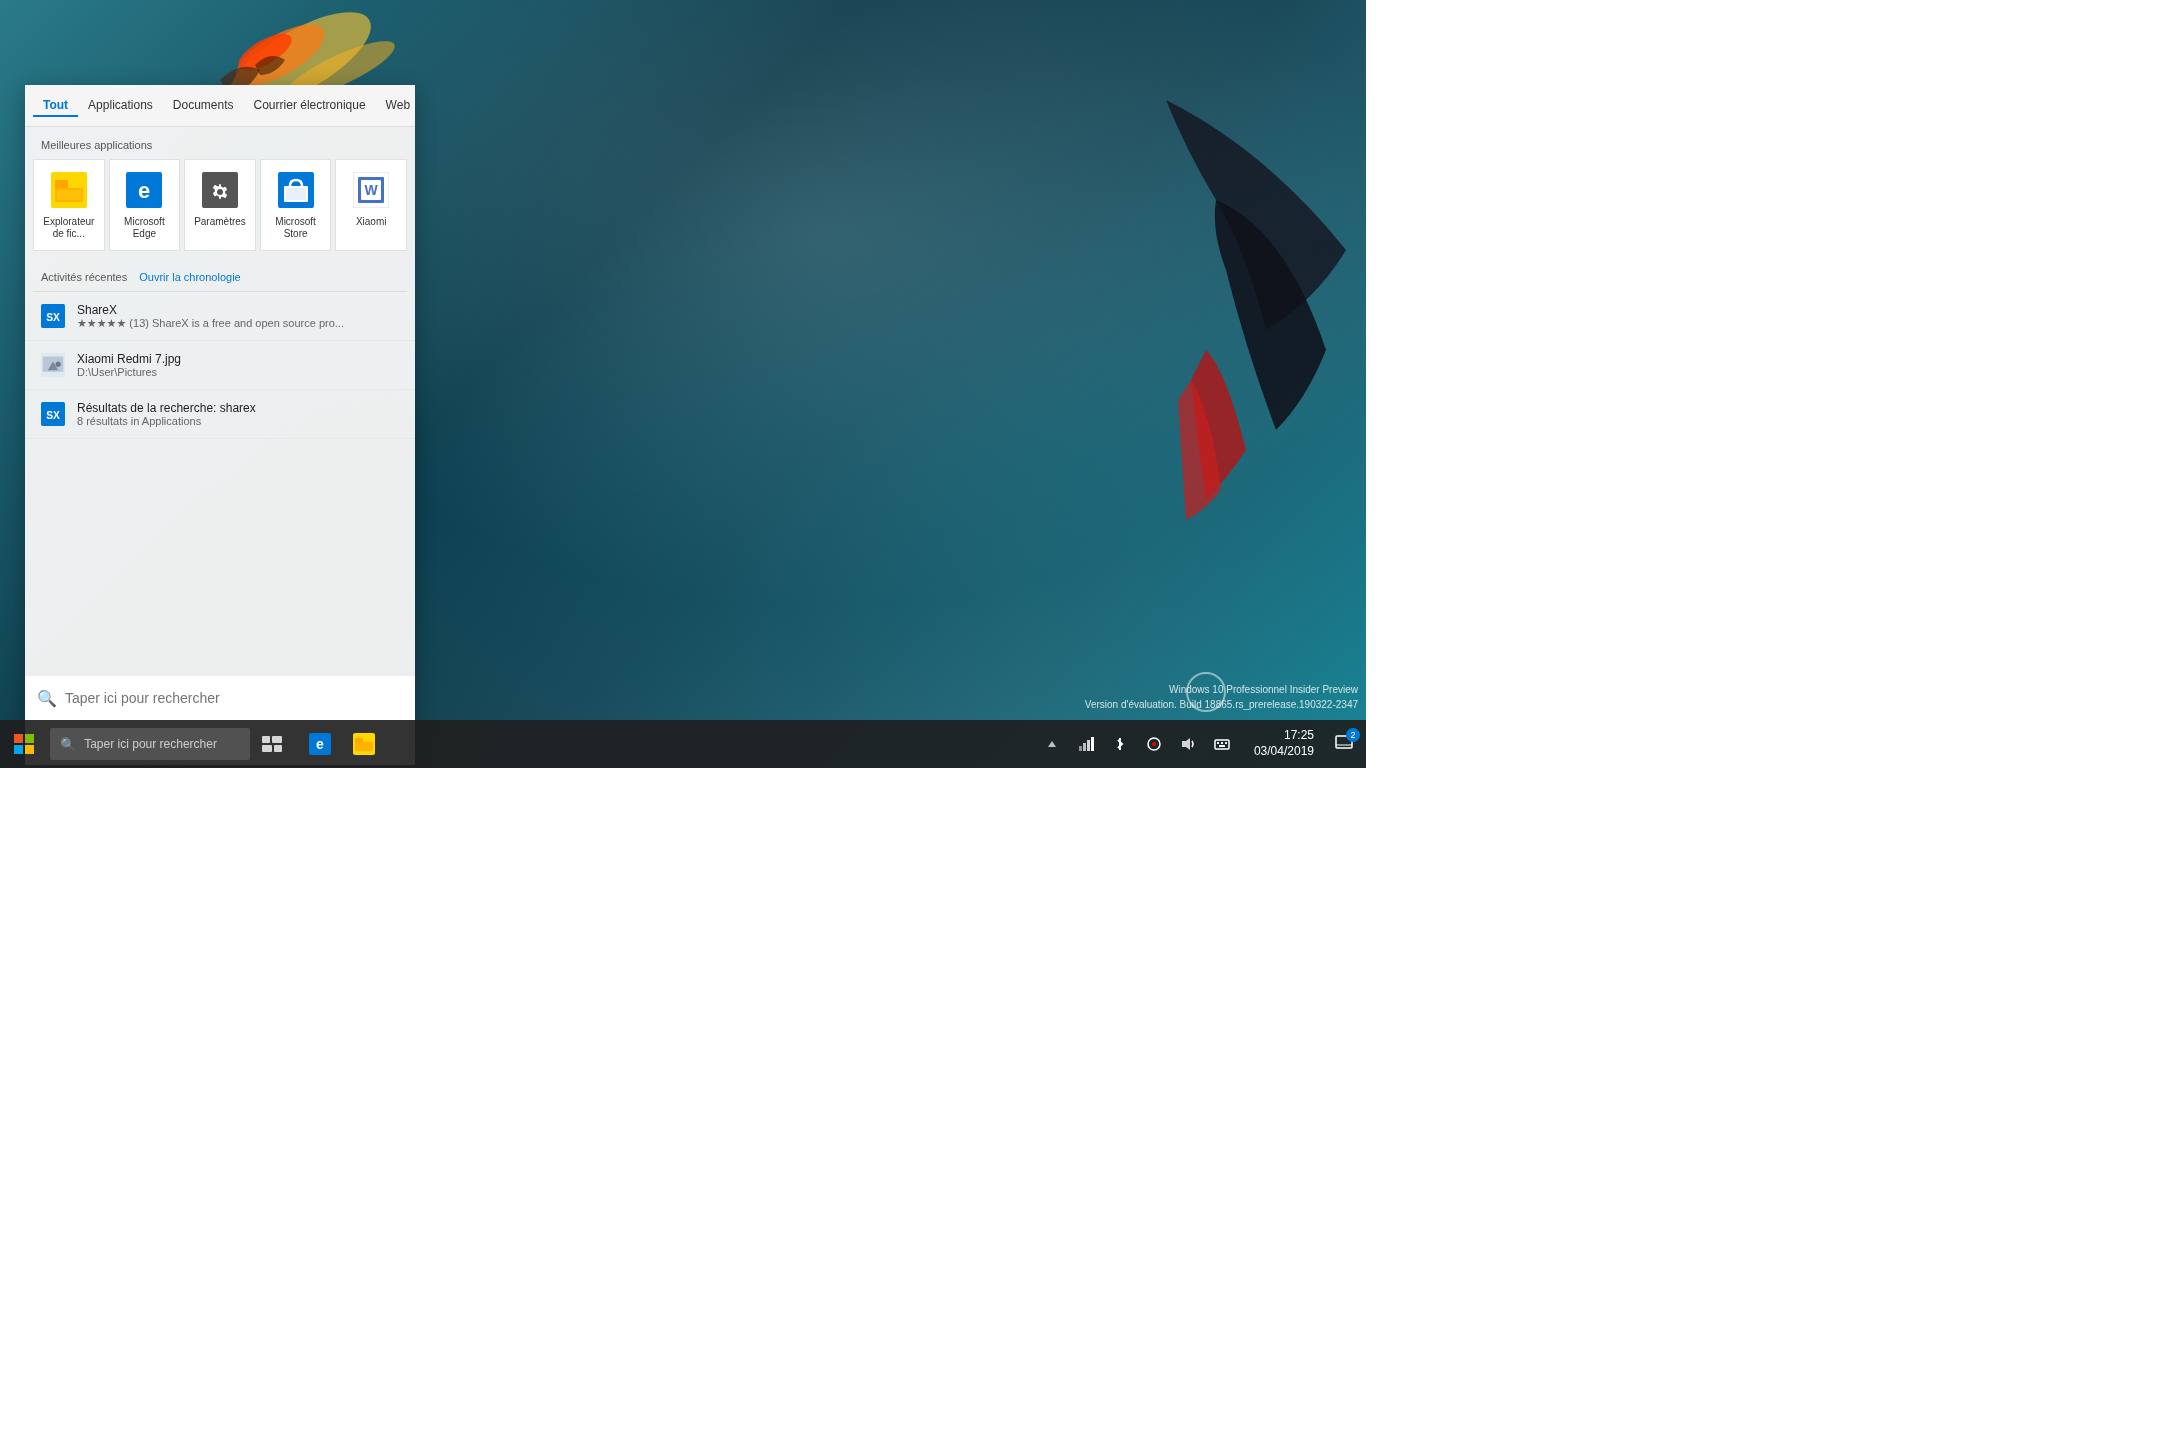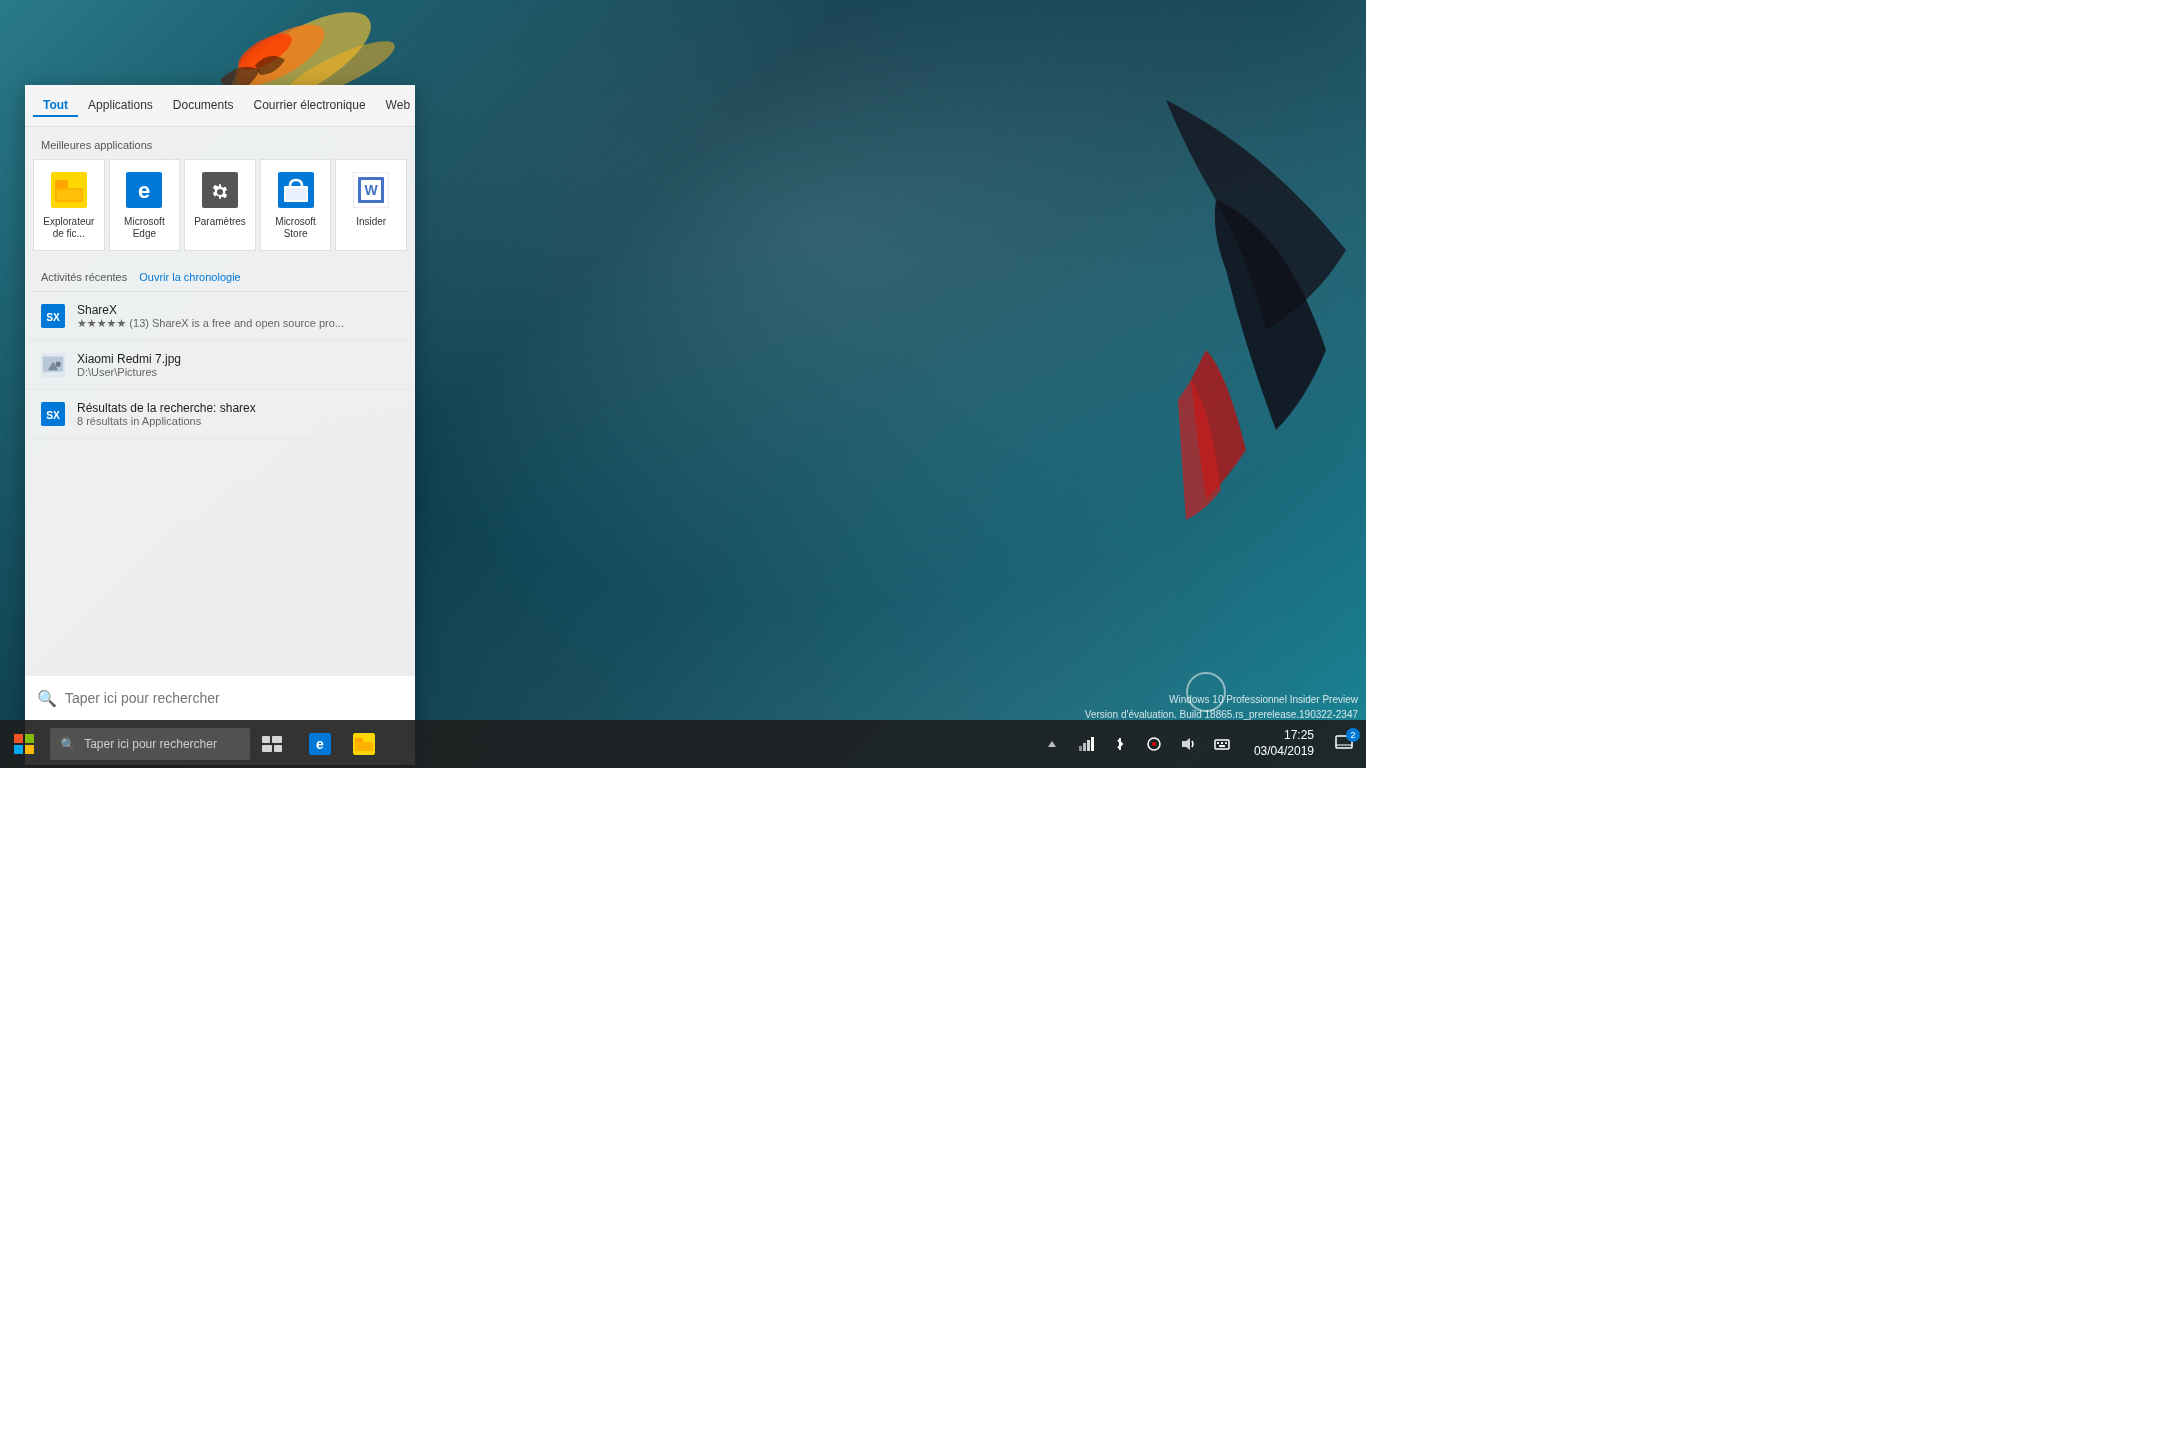--- a/index.html
+++ b/index.html
@@ -370,21 +370,21 @@
       font-size: 14px;
       color: #222;
       border: none;
       outline: none;
       background: transparent;
     }
 
     
     .win-version {
       position: absolute;
-      bottom: 46px;
+      bottom: 56px;
       right: 8px;
       text-align: right;
       color: rgba(255,255,255,0.8);
       font-size: 10px;
       line-height: 1.5;
     }
 
     
     .cortana-circle {
       position: absolute;
@@ -487,21 +487,21 @@
 
       <div class="app-item">
         <div class="app-icon">
           <svg width="36" height="36" viewBox="0 0 36 36">
             <rect width="36" height="36" fill="white" rx="2" stroke="#ddd"></rect>
             <rect x="5" y="5" width="26" height="26" fill="#4472C4" rx="1"></rect>
             <rect x="8" y="8" width="20" height="20" fill="white" rx="1"></rect>
             <text x="18" y="23" text-anchor="middle" fill="#4472C4" font-size="14" font-weight="bold">W</text>
           </svg>
         </div>
-        <div class="app-label">Insider</div>
+        <div class="app-label">Xiaomi</div>
       </div>
     </div>
 
     <div class="recent-header">
       <span class="recent-title">Activités récentes</span>
       <span class="recent-link">Ouvrir la chronologie</span>
     </div>
 
     <div class="divider"></div>
 

